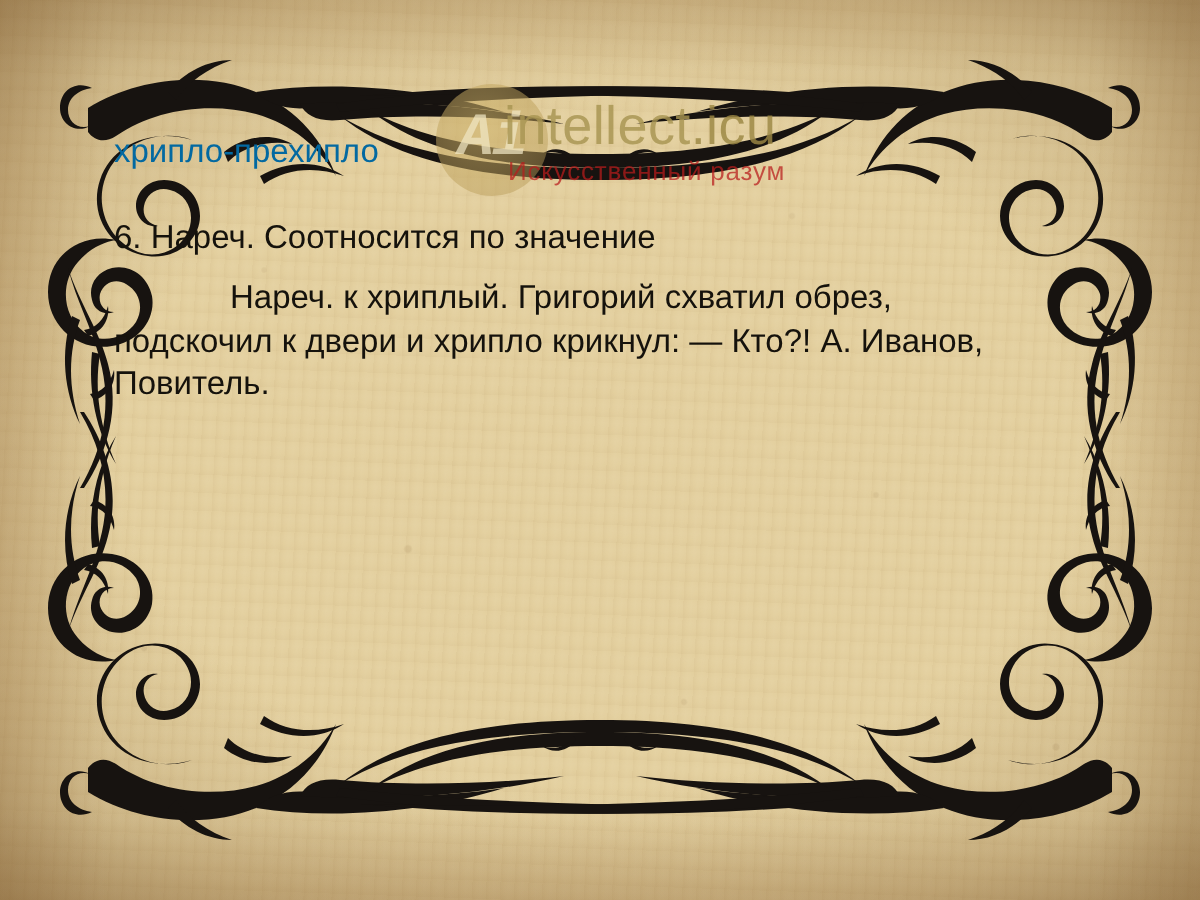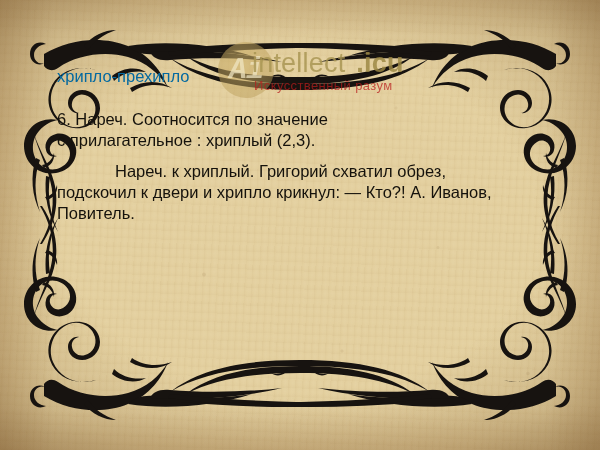--- a/index.html
+++ b/index.html
@@ -96,21 +96,21 @@
   #wm-word {
     position: absolute;
     left: 34px;
     top: 8px;
     font-size: 27px;
     color: #a89552;
     opacity: .82;
     white-space: nowrap;
     letter-spacing: .2px;
   }
-  #wm-word .bold { font-weight: 700; color: #9c8844; margin-left: 11px; }
+  #wm-word .bold { font-weight: 400; color: #9c8844; }
   #wm-sub {
     position: absolute;
     left: 36px;
     top: 38px;
     font-size: 13px;
     color: #b91c1c;
     opacity: .72;
     white-space: nowrap;
     letter-spacing: .4px;
   }
@@ -220,19 +220,18 @@
     </div>
     <div id="wm-word"><span>intellect</span><span class="bold">.icu</span></div>
     <div id="wm-sub">Искусственный  разум</div>
   </div>
 
   <div id="content">
     <p id="headword">хрипло-прехипло</p>
 
     <p class="sense" id="sense-def">
       <span>6. Нареч. Соотносится по  значение</span><br>
-      <span>с  прилагательное : хриплый (2,3).</span>
     </p>
 
     <p class="sense"><span class="indent"></span><span>Нареч. к хриплый. Григорий схватил обрез, подскочил к двери и хрипло крикнул: — Кто?! А. Иванов, Повитель.</span></p>
   </div>
 
 </div>
 
 </body></html>

